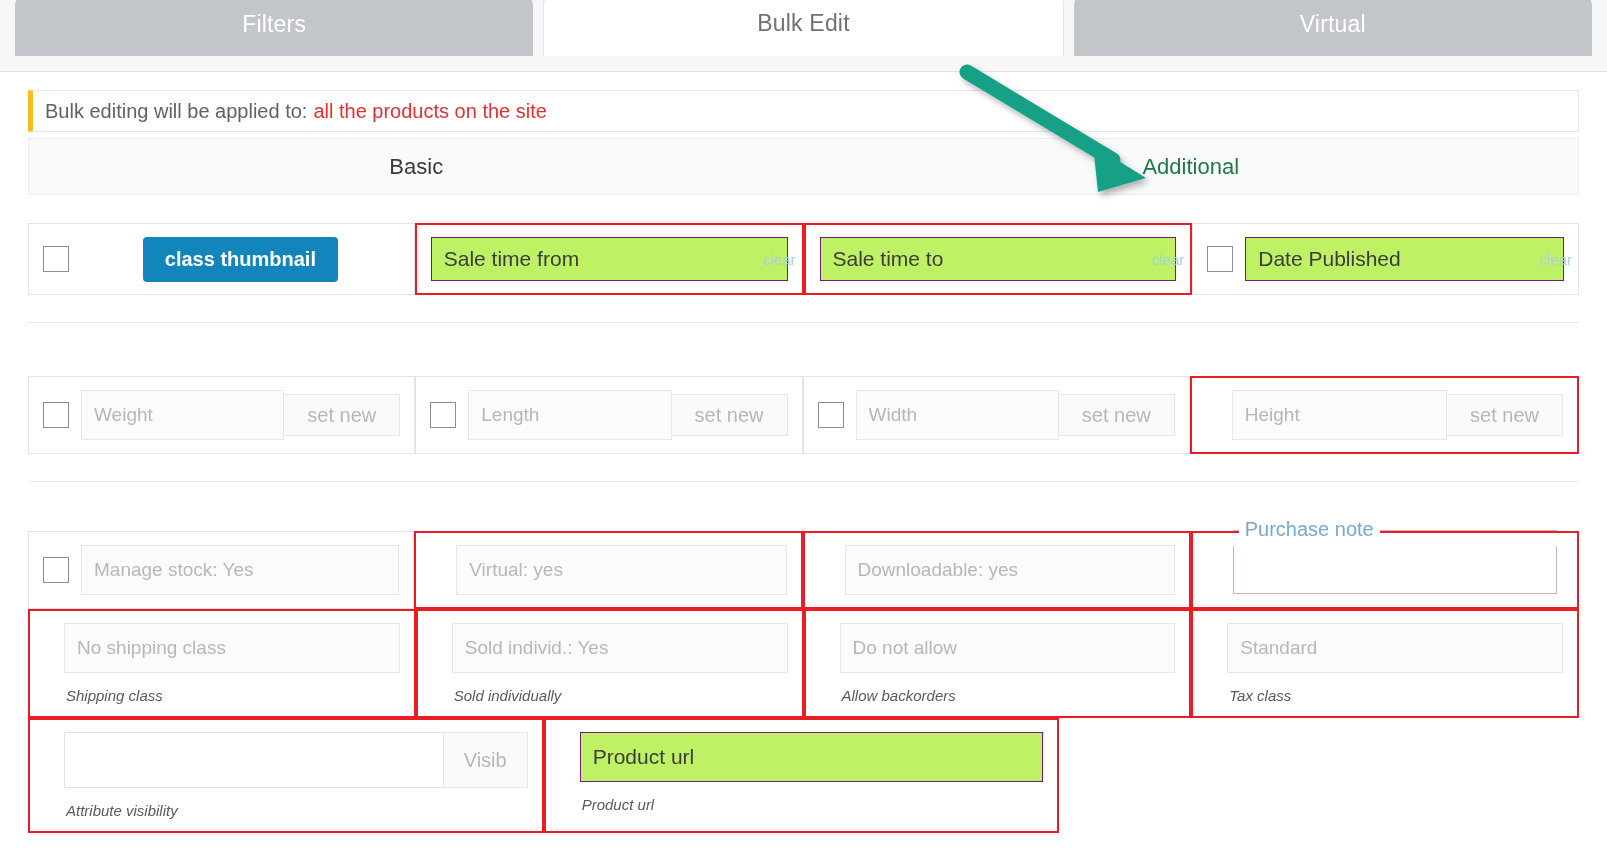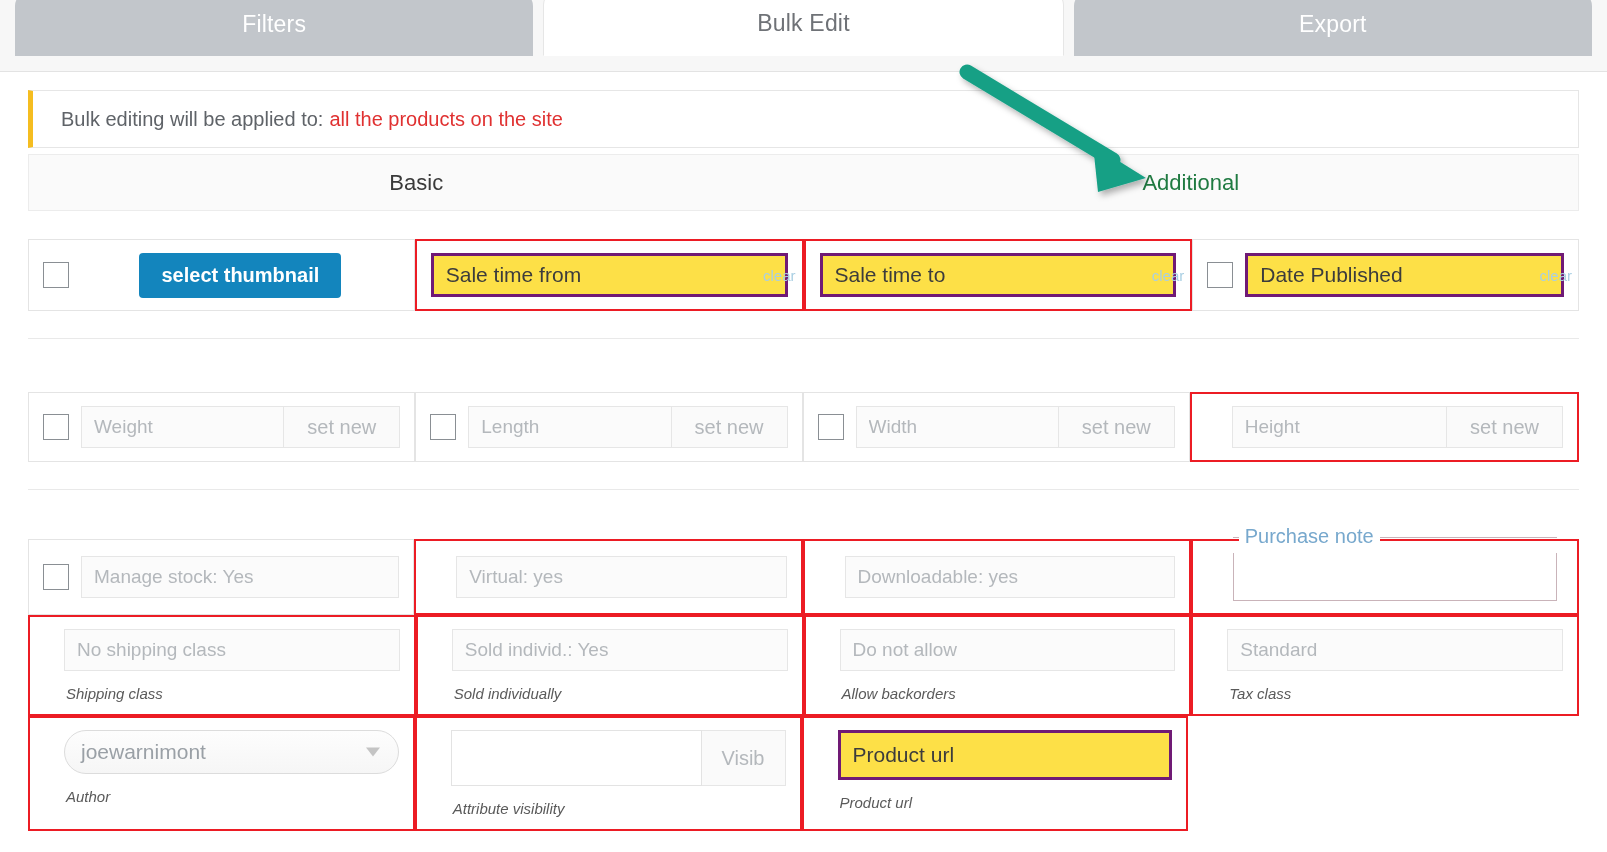--- a/index.html
+++ b/index.html
@@ -47,24 +47,24 @@
     z-index: 3;
     height: 65px;
   }
 
   
   .notice-wrap { padding: 18px 28px 0 28px; }
   .notice {
     border: 1px solid #e6e6e6;
     border-left: 5px solid #f5bd20;
     background: #ffffff;
-    height: 58px;
+    height: 42px;
     display: flex;
     align-items: center;
-    padding-left: 28px;
+    padding-left: 12px;
     font-size: 20px;
     color: #5f6368;
   }
   .notice .hl { color: #e03131; margin-left: 6px; }
 
   
   .subtabs {
     margin: 6px 28px 0 28px;
     height: 57px;
     background: #fafafa;
@@ -125,34 +125,34 @@
     cursor: pointer;
     font-family: "Liberation Sans", sans-serif;
     margin: 0 auto;
   }
 
   
   .inp {
     flex: 1 1 auto;
     min-width: 0;
     height: 44px;
-    border: 3px solid #701a75;
-    background: #fde047;
+    border: 1px solid #701a75;
+    background: #bef264;
     font-size: 21px;
     color: #3c3c3c;
     padding: 0 12px;
     font-family: "Liberation Sans", sans-serif;
     outline: none;
   }
   .inp::placeholder { color: #3c3c3c; opacity: 1; }
   .inp.grey {
     border: 1px solid #e6e6e6;
     background: #fbfbfb;
     color: #b4b8bc;
-    height: 42px;
+    height: 50px;
     font-size: 19px;
   }
   .inp.grey::placeholder { color: #b4b8bc; opacity: 1; }
   .inp.plain { border: 1px solid #e3e3e3; background:#fff; color:#9aa0a6; }
   .inp.plain::placeholder { color:#9aa0a6; opacity:1; }
 
   .addon {
     flex: 0 0 116px;
     height: 42px;
     border: 1px solid #e6e6e6;
@@ -241,21 +241,21 @@
 <div id="page">
 
   <div class="tabbar">
     <div class="tab inactive">
       <span>Filters</span>
     </div>
     <div class="tab active">
       <span>Bulk Edit</span>
     </div>
     <div class="tab inactive">
-      <span>Export</span>
+      <span>Virtual</span>
     </div>
   </div>
 
   <div class="notice-wrap">
     <div class="notice">
       <span>Bulk editing will be applied to:</span>
       <span class="hl">all the products on the site</span>
     </div>
   </div>
 
@@ -268,21 +268,21 @@
     </div>
   </div>
 
   <div class="gap"></div>
 
   <div class="section">
     <div class="row">
 
       <div class="cell">
         <div class="cbx"></div>
-        <button class="btn-blue">select thumbnail</button>
+        <button class="btn-blue">class thumbnail</button>
       </div>
 
       <div class="cell hl">
         <input class="inp" placeholder="Sale time from" style="">
         <span class="clearlink">clear</span>
       </div>
 
       <div class="cell hl">
         <input class="inp" placeholder="Sale time to" style="">
         <span class="clearlink">clear</span>
@@ -389,29 +389,20 @@
         </div>
         <div class="caption" style="margin-left:28px">Tax class</div>
       </div>
 
     </div>
   </div>
 
   <div class="section">
     <div class="row">
 
-      <div class="cell hl tall">
-        <div class="fieldwrap" style="padding-left:26px">
-          <div class="select">
-            <span>joewarnimont</span>
-            <span class="caret"></span>
-          </div>
-        </div>
-        <div class="caption" style="margin-left:28px">Author</div>
-      </div>
 
       <div class="cell hl tall">
         <div class="fieldwrap" style="padding-left:26px">
           <input class="inp plain" style="height: 56px;" value="">
           <div class="addon wide" style="height:56px">Visib</div>
         </div>
         <div class="caption" style="margin-left:28px">Attribute visibility</div>
       </div>
 
       <div class="cell hl tall">

